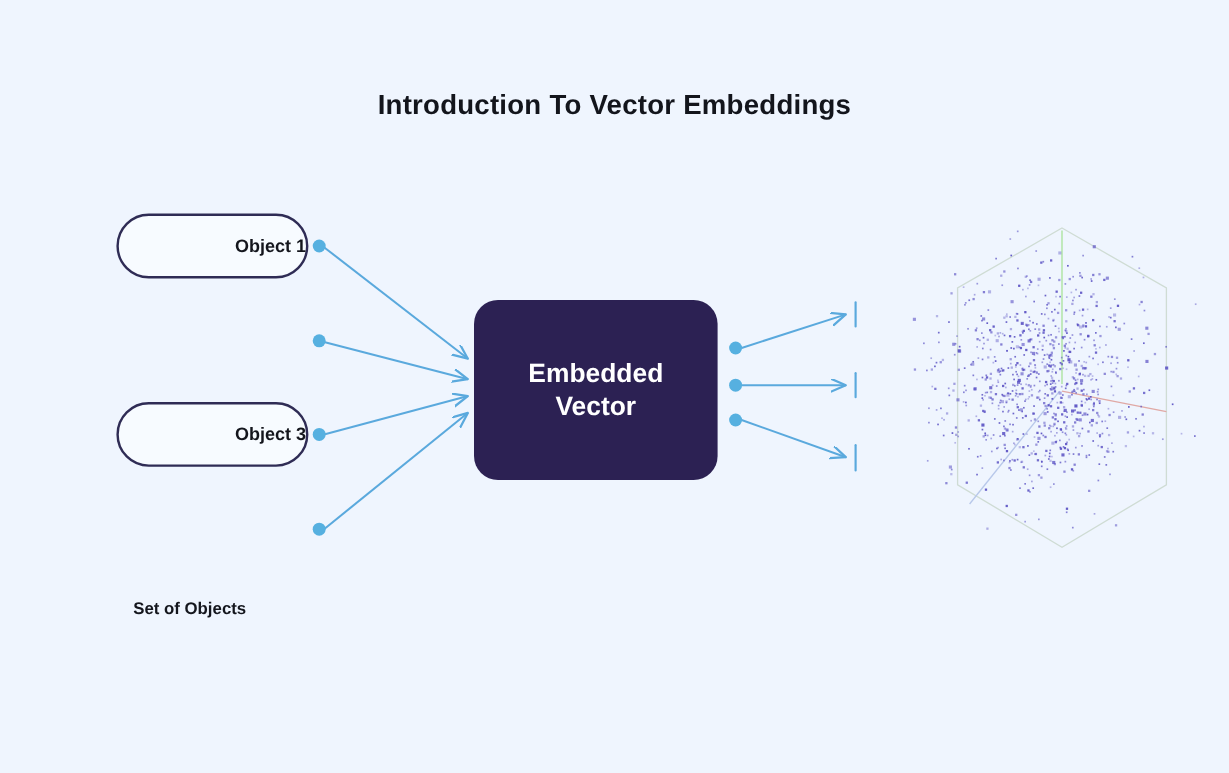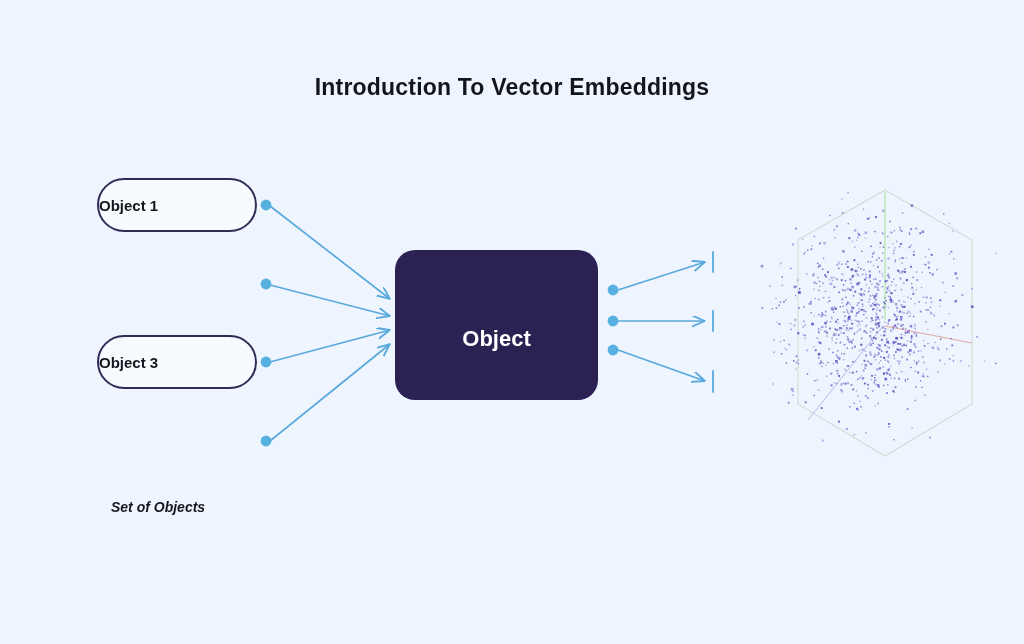--- a/index.html
+++ b/index.html
@@ -38,38 +38,37 @@
     position: absolute;
     width: 160px;
     height: 54px;
     left: 97px;
     border: 2px solid #2f2c55;
     border-radius: 30px;
     background: #f7fbff;
     box-sizing: border-box;
     display: flex;
     align-items: center;
-    justify-content: flex-start;
+    justify-content: flex-end;
     font-size: 15px;
     font-weight: bold;
     color: #14161d;
   }
   .pill-1 { top: 178px; }
   .pill-2 { top: 257px; }
   .pill-3 { top: 335px; }
   .pill-4 { top: 414px; }
 
   .set-label {
     position: absolute;
     left: 111px;
     top: 499px;
     font-size: 14px;
     font-weight: bold;
     color: #14161d;
-    font-style: italic;
   }
 
   
   .model-box {
     position: absolute;
     left: 395px;
     top: 250px;
     width: 203px;
     height: 150px;
     background: #2c2153;
@@ -105,22 +104,22 @@
     <span>Object 1</span>
   </div>
   <div class="pill pill-3">
     <span>Object 3</span>
   </div>
 
   <div class="set-label">Set of Objects</div>
 
   <div class="model-box">
     <div>
-      <br>
-      <span>Object</span>
+      <span>Embedded</span><br>
+      <span>Vector</span>
     </div>
   </div>
 
   <svg class="layer" viewBox="0 0 1024 644">
     <defs>
       <marker id="ah" markerWidth="9" markerHeight="9" refX="7.5" refY="3.2" orient="auto" markerUnits="strokeWidth">
         <path d="M0,0 L7.4,3.2 L0,6.4" fill="none" stroke="#5aa9dd" stroke-width="1.1" stroke-linecap="round" stroke-linejoin="round"></path>
       </marker>
     </defs>
 

